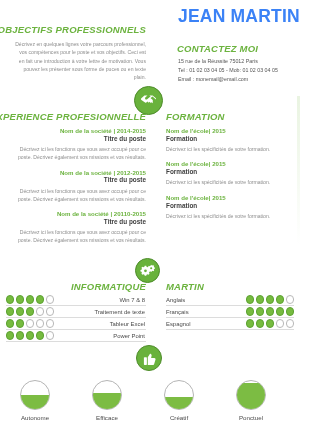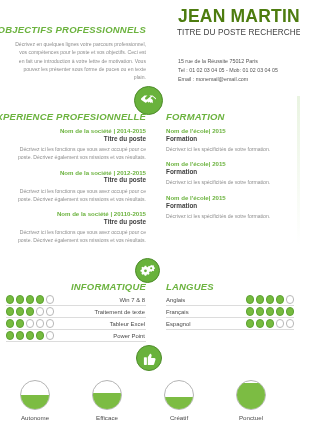--- a/index.html
+++ b/index.html
@@ -54,21 +54,21 @@
     position: absolute;
     top: 0; left: 0; right: 0;
     height: 92px;
   }
   .name {
     position: absolute;
     left: 178px;
     top: 6px;
     font-size: 17.5px;
     font-weight: bold;
-    color: #4d7c0f;
+    color: #3b82f6;
     letter-spacing: .2px;
     white-space: nowrap;
   }
   .job-title {
     position: absolute;
     left: 177px;
     top: 28px;
     font-size: 8.2px;
     color: #3f3f3f;
     letter-spacing: .1px;
@@ -265,22 +265,22 @@
   }
 </style>
 </head>
 <body>
 
 <div class="page">
 
   <div class="header">
 
     <div class="name">JEAN MARTIN</div>
-    <div class="job-title">TITRE DU POSTE RECHERCHE</div>
-
+
+    <div class="contact-head sec-title">CONTACTEZ MOI</div>
 
     <div class="contact-lines">
       <div>15 rue de la Réussite 75012 Paris</div>
       <div>Tel : 01 02 03 04 05 - Mob: 01 02 03 04 05</div>
       <div>Email : monemail@email.com</div>
     </div>
 
     <div class="objectifs-title sec-title">OBJECTIFS PROFESSIONNELS</div>
     <div class="objectifs-body body-text">Décrivez en quelques lignes votre parcours professionnel, vos compétences pour le poste et vos objectifs. Ceci est en fait une introduction à votre lettre de motivation. Vous pouvez les présenter sous forme de puces ou en texte plain.</div>
   </div>
@@ -384,21 +384,21 @@
           <span class="dot on"></span>
           <span class="dot on"></span>
           <span class="dot on"></span>
           <span class="dot on"></span>
           <span class="dot off"></span>
         </span>
       <span class="skill-label">Power Point</span>
     </div>
   </div>
 
-  <div class="lang-title sec-title">LANGUES</div>
+  <div class="lang-title sec-title">MARTIN</div>
   <div class="lang-list">
 
     <div class="lang-row">
       <span class="lang-label">Anglais</span>
       <span class="dots">
           <span class="dot on"></span>
           <span class="dot on"></span>
           <span class="dot on"></span>
           <span class="dot on"></span>
           <span class="dot off"></span>

